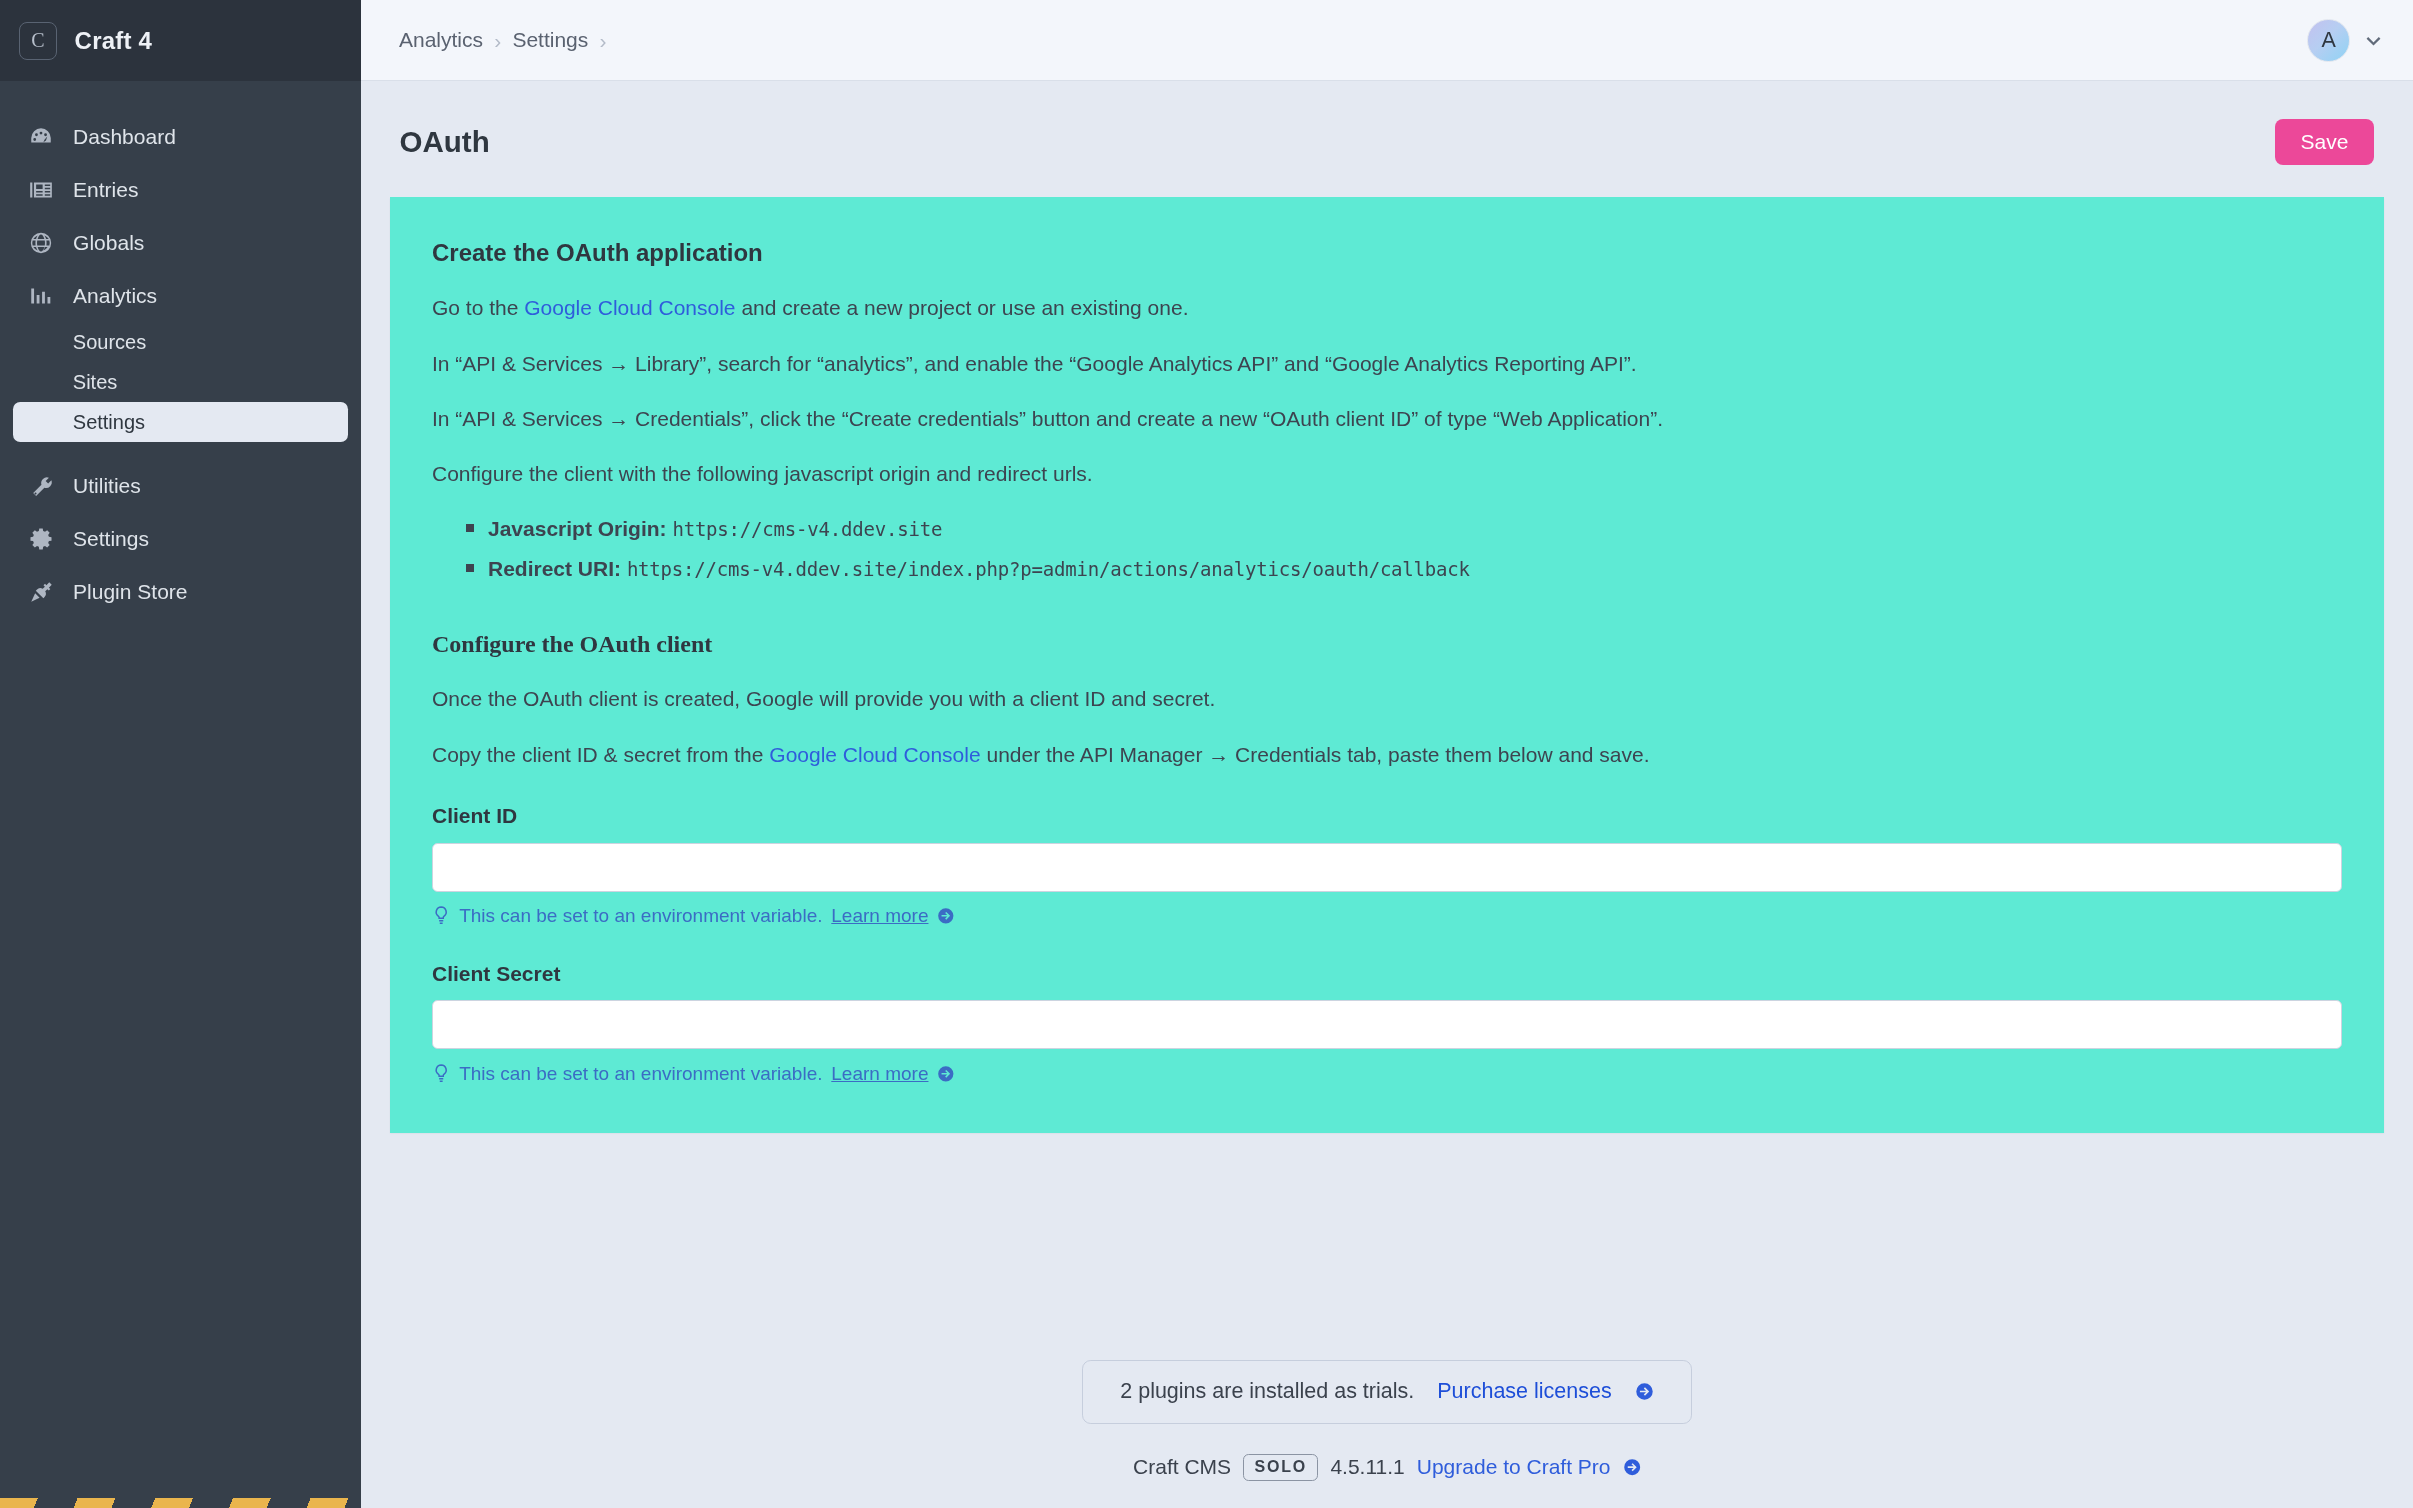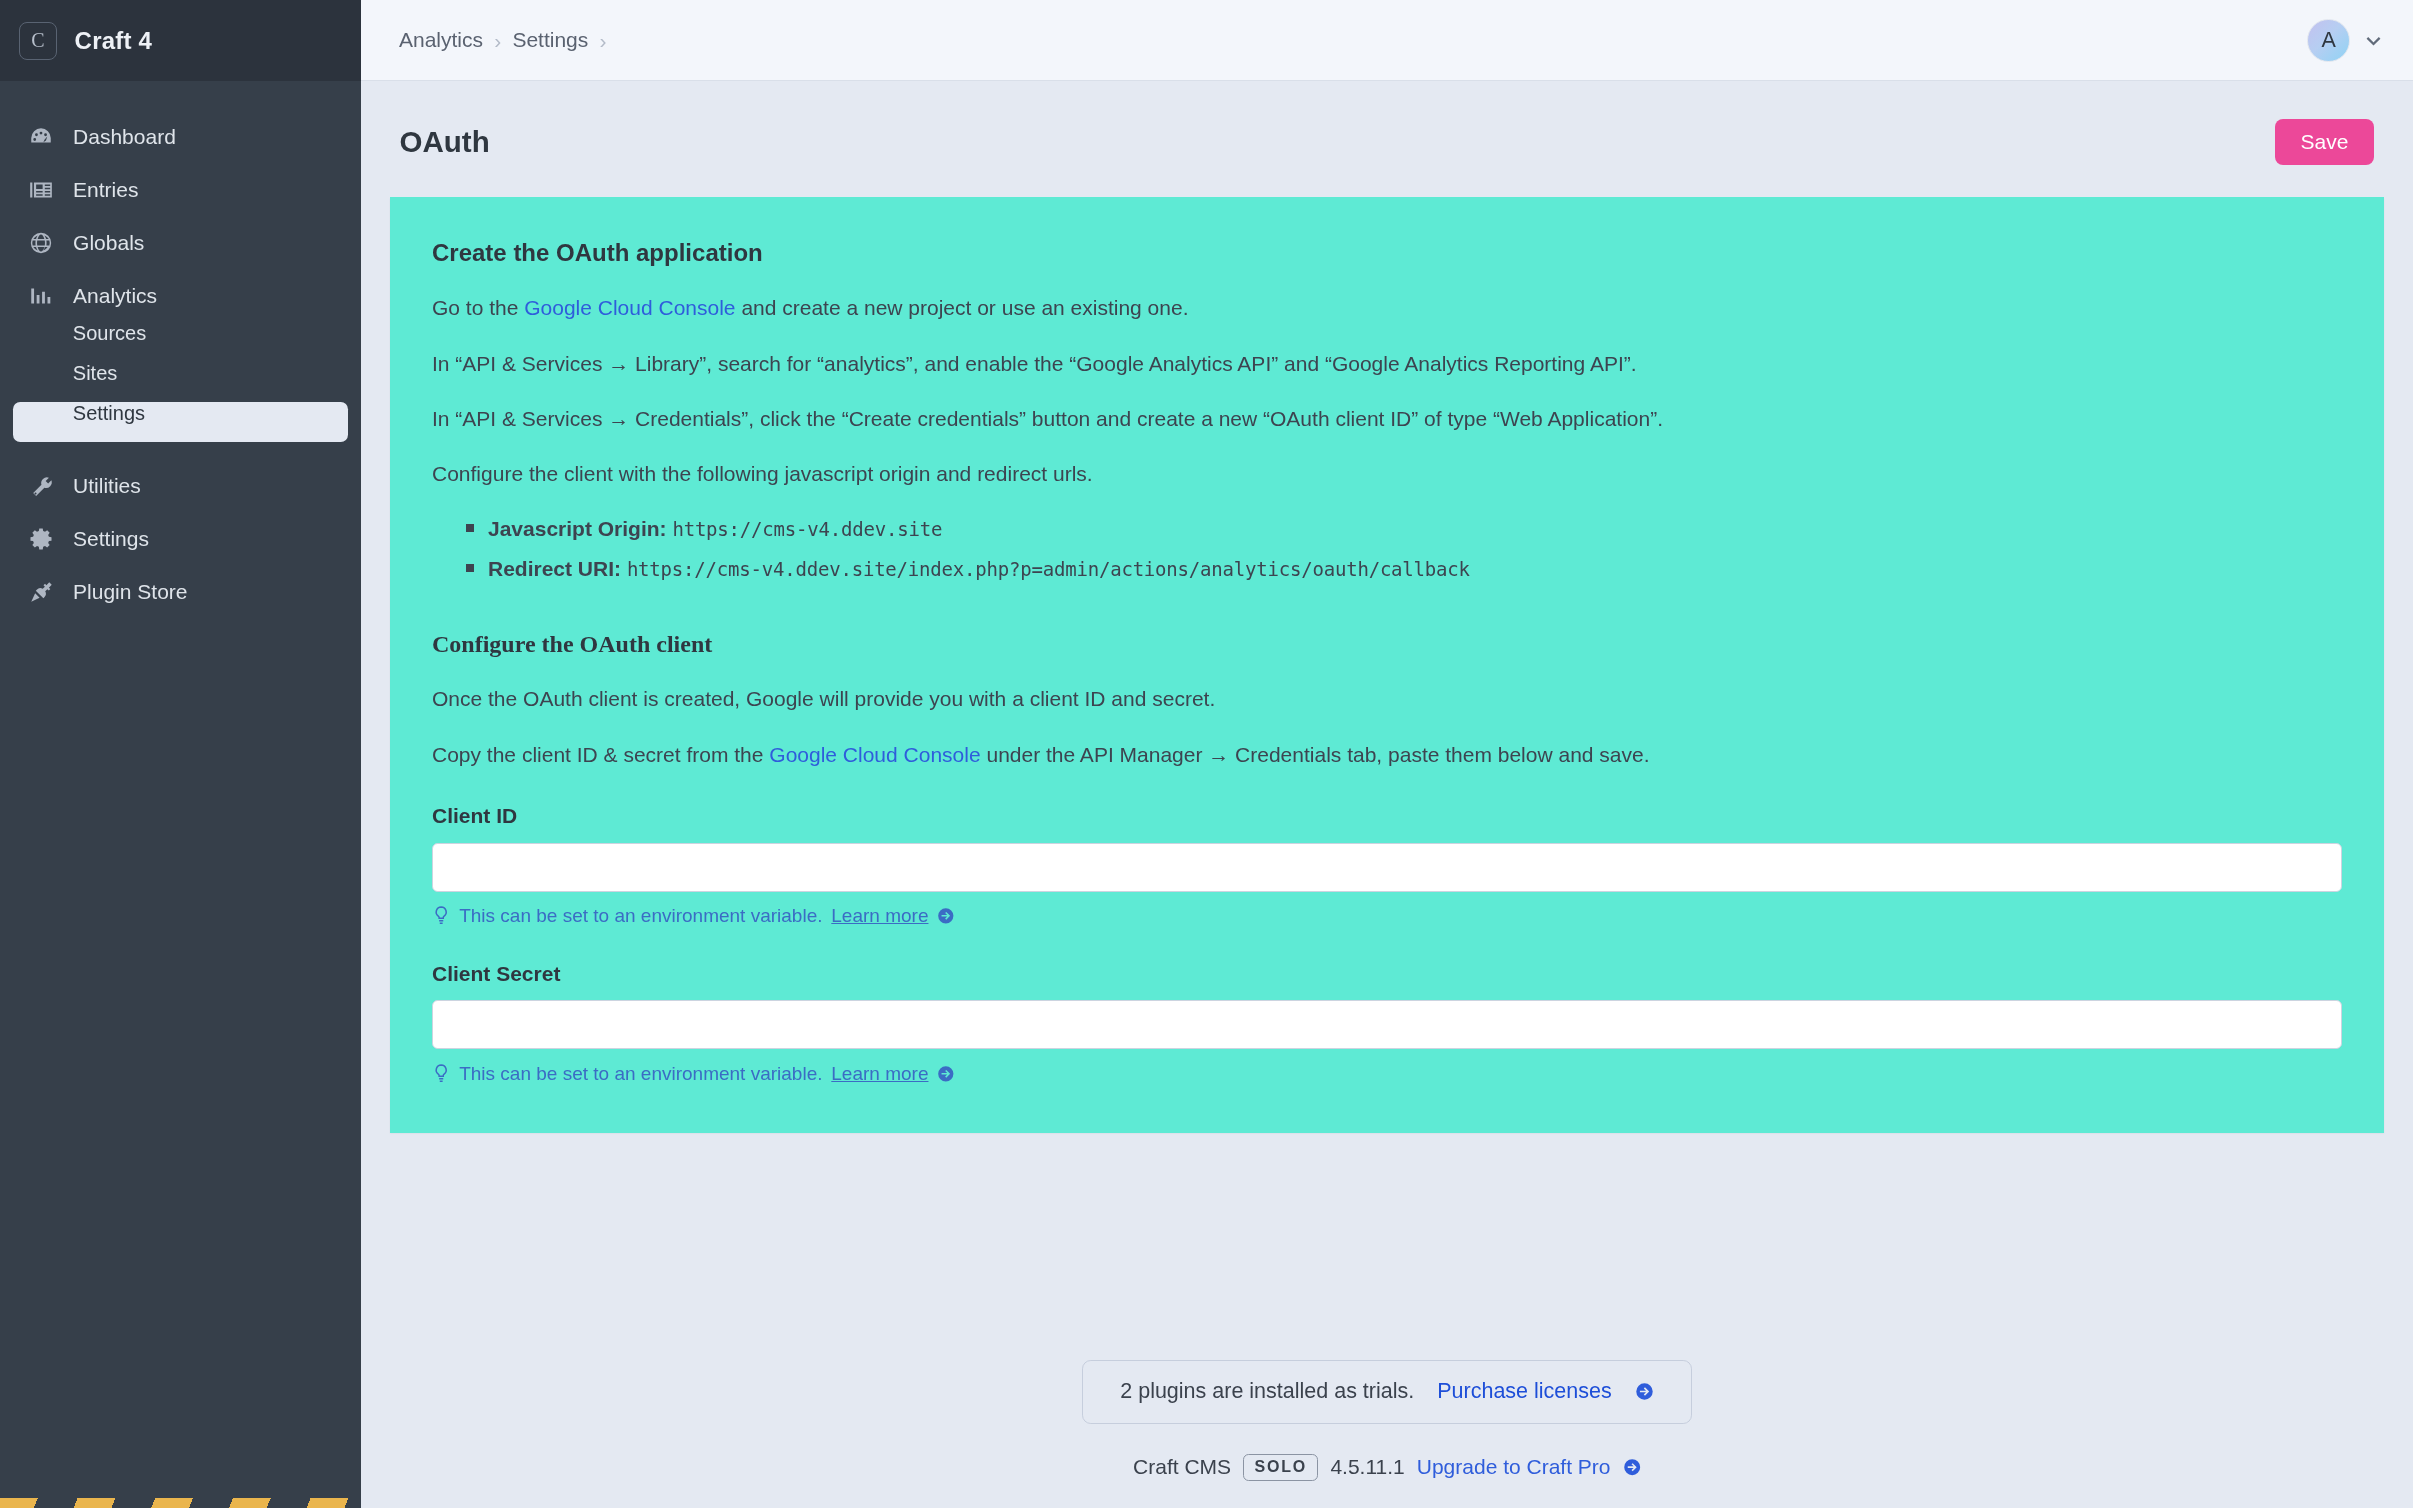--- a/index.html
+++ b/index.html
@@ -40,21 +40,21 @@
   .nav-item {
     display:flex; align-items:center; gap:17.6px;
     height:53px; padding:0 16px 0 25.5px;
     color:#dfe4ea; font-size:21px;
     cursor:pointer;
   }
   .nav-item .ico { width:30px; height:30px; flex:0 0 30px; display:flex; align-items:center; justify-content:center; }
   .nav-item .ico svg { width:26px; height:26px; fill:#aeb6c2; }
 
   .nav-sub {
-    display:flex; 
+    display:flex; align-items:center;
     height:40px; margin:0 12.8px; padding-left:60px;
     color:#dfe4ea; font-size:20px;
     border-radius:7.2px; cursor:pointer;
   }
   .nav-sub.active { background:#e4e9f2; color:#2f3740; }
 
   .sb-spacer { flex:1 1 auto; }
   .dev-stripes {
     height:9.6px;
     background:repeating-linear-gradient(

